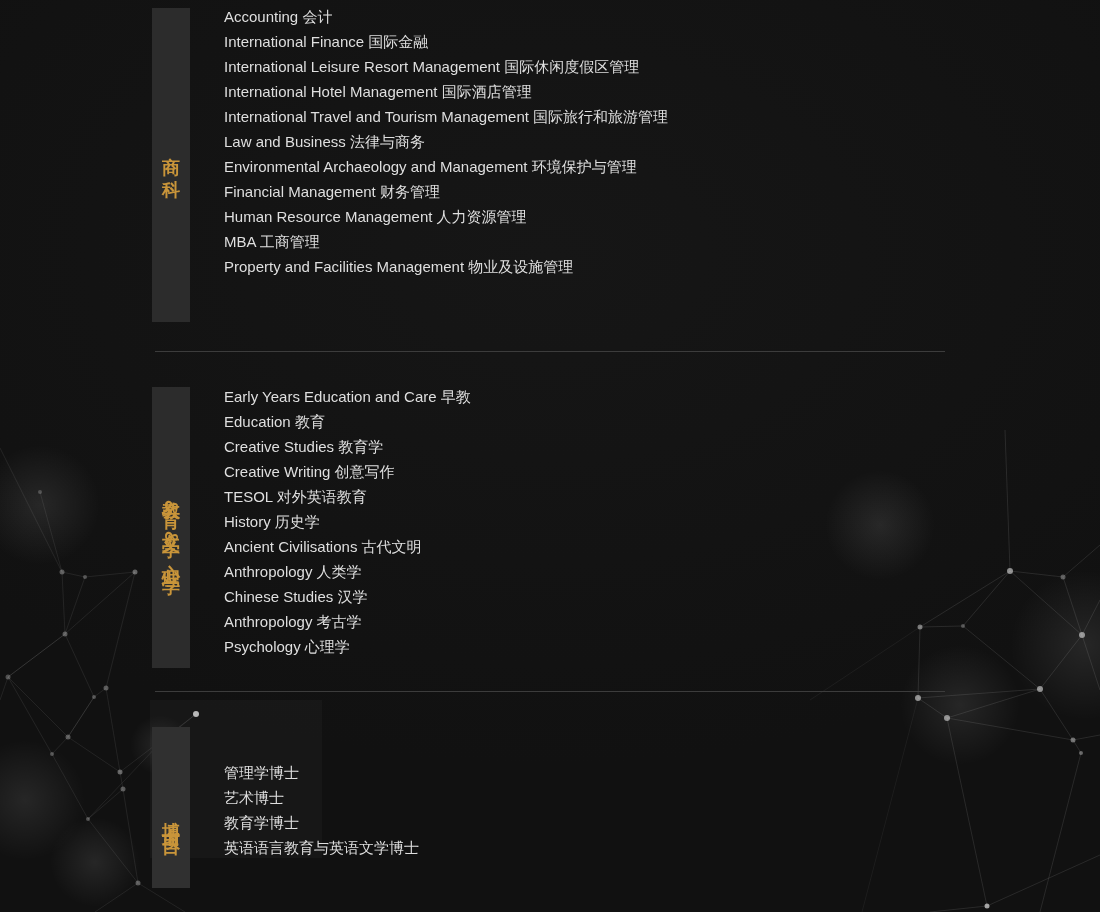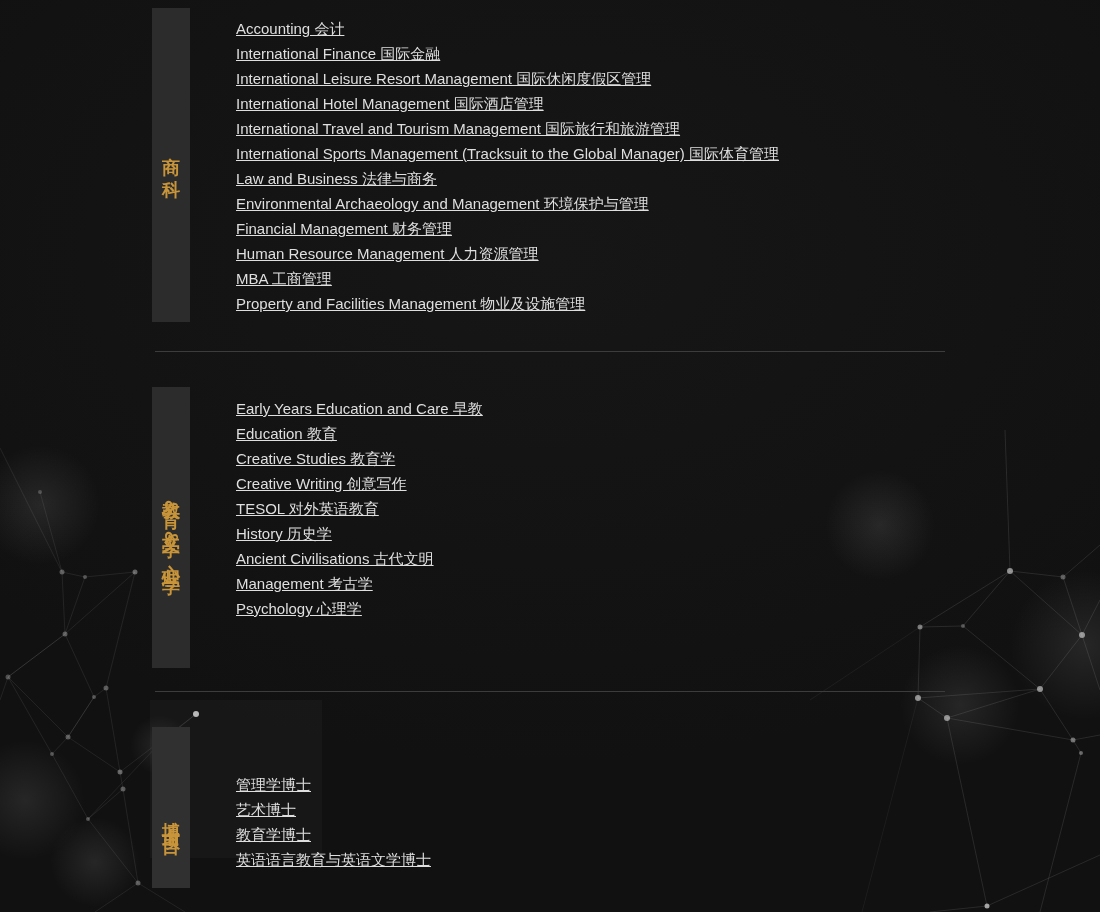--- a/index.html
+++ b/index.html
@@ -35,23 +35,23 @@
     font-size:18px;font-weight:bold;color:var(--accent);
     line-height:38px;white-space:nowrap;
   }
   #label-business{top:8px;height:314px;}
   #label-business .vtext{letter-spacing:22px;}
   #label-edu{top:387px;height:281px;}
   #label-edu .vtext{letter-spacing:6px;}
   #label-phd{top:727px;height:161px;background:var(--label-bg-light);}
   #label-phd .vtext{letter-spacing:6px;padding-top:22px;}
   .course-list{
-    position:absolute;left:224px;margin:12px;padding:0;list-style:none;
+    position:absolute;left:224px;margin:0;padding:0;list-style:none;
     font-size:15px;line-height:25px;color:var(--text);
-    z-index:2;white-space:nowrap;text-decoration:underline;
+    z-index:2;white-space:nowrap;
   }
   #list-business{top:4px;}
   #list-edu{top:384px;}
   #list-phd{top:760px;}
   .divider{
     position:absolute;left:155px;width:790px;height:1px;
     background:var(--divider);z-index:2;
   }
   #divider-1{top:351px;}
   #divider-2{top:691px;}
@@ -135,21 +135,20 @@
 
   <div class="label-box" id="label-business">
     <span class="vtext">商科</span>
   </div>
   <ul class="course-list" id="list-business">
       <li>Accounting 会计</li>
       <li>International Finance 国际金融</li>
       <li>International Leisure Resort Management 国际休闲度假区管理</li>
       <li>International Hotel Management 国际酒店管理</li>
       <li>International Travel and Tourism Management 国际旅行和旅游管理</li>
-      <li>International Sports Management (Tracksuit to the Global Manager) 国际体育管理</li>
       <li>Law and Business 法律与商务</li>
       <li>Environmental Archaeology and Management 环境保护与管理</li>
       <li>Financial Management 财务管理</li>
       <li>Human Resource Management 人力资源管理</li>
       <li>MBA 工商管理</li>
       <li>Property and Facilities Management 物业及设施管理</li>
     </ul>
 
   <div class="divider" id="divider-1"></div>
 
@@ -157,21 +156,23 @@
     <span class="vtext">教育&amp;文学&amp;心理学</span>
   </div>
   <ul class="course-list" id="list-edu">
       <li>Early Years Education and Care 早教</li>
       <li>Education 教育</li>
       <li>Creative Studies 教育学</li>
       <li>Creative Writing 创意写作</li>
       <li>TESOL 对外英语教育</li>
       <li>History 历史学</li>
       <li>Ancient Civilisations 古代文明</li>
-      <li>Management 考古学</li>
+      <li>Anthropology 人类学</li>
+      <li>Chinese Studies 汉学</li>
+      <li>Anthropology 考古学</li>
       <li>Psychology 心理学</li>
     </ul>
 
   <div class="divider" id="divider-2"></div>
 
   <div class="label-box" id="label-phd">
     <span class="vtext">博士项目</span>
   </div>
   <ul class="course-list" id="list-phd">
       <li>管理学博士</li>

